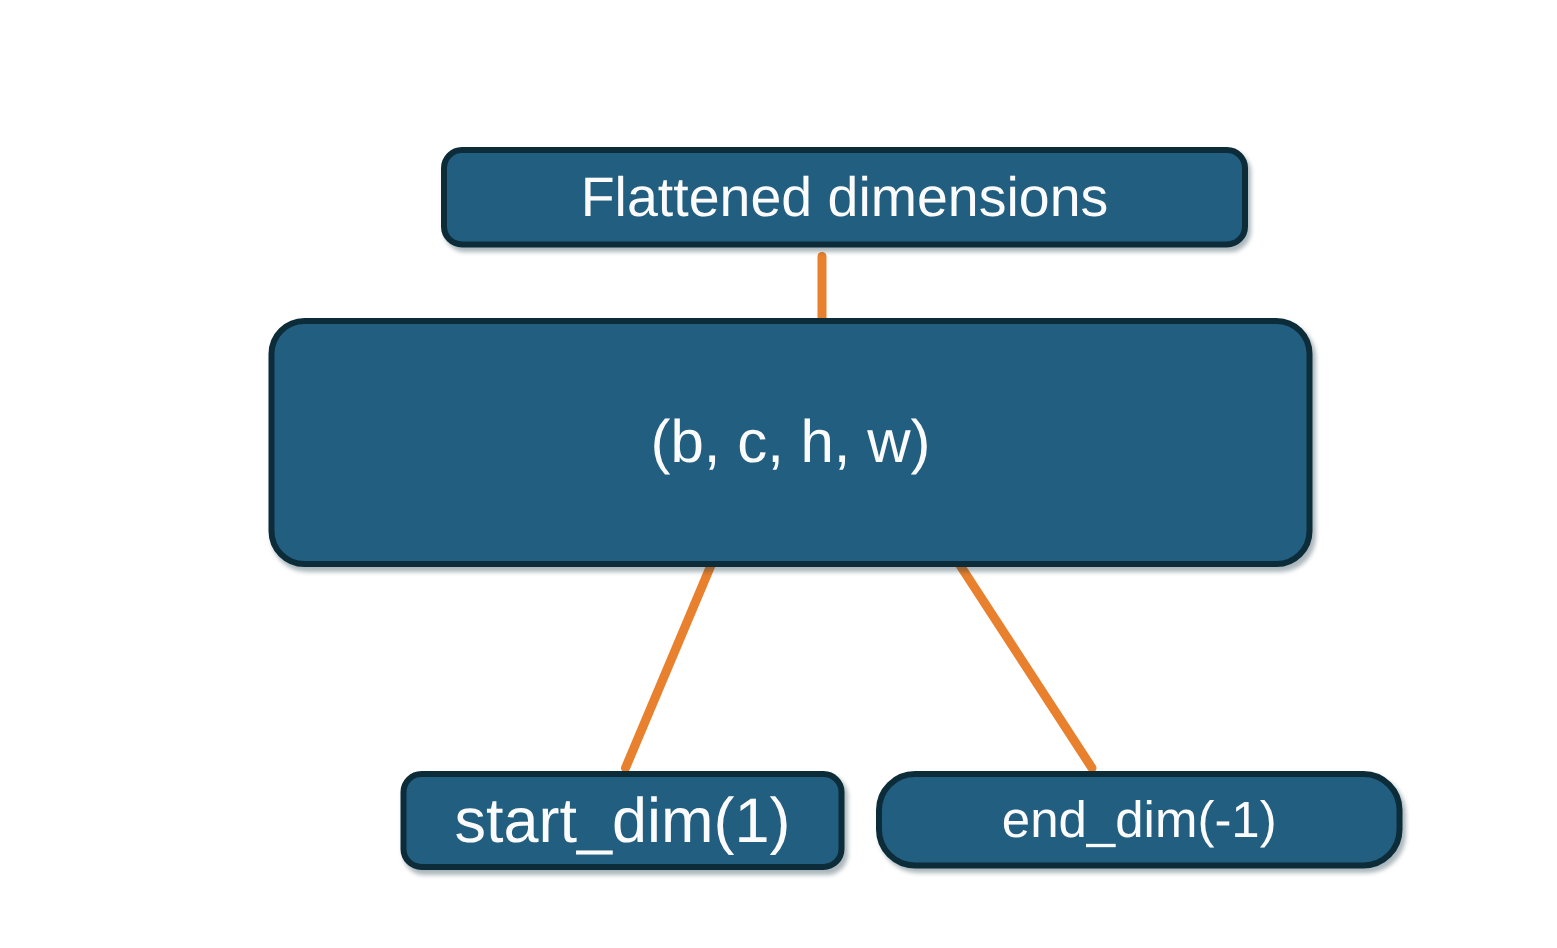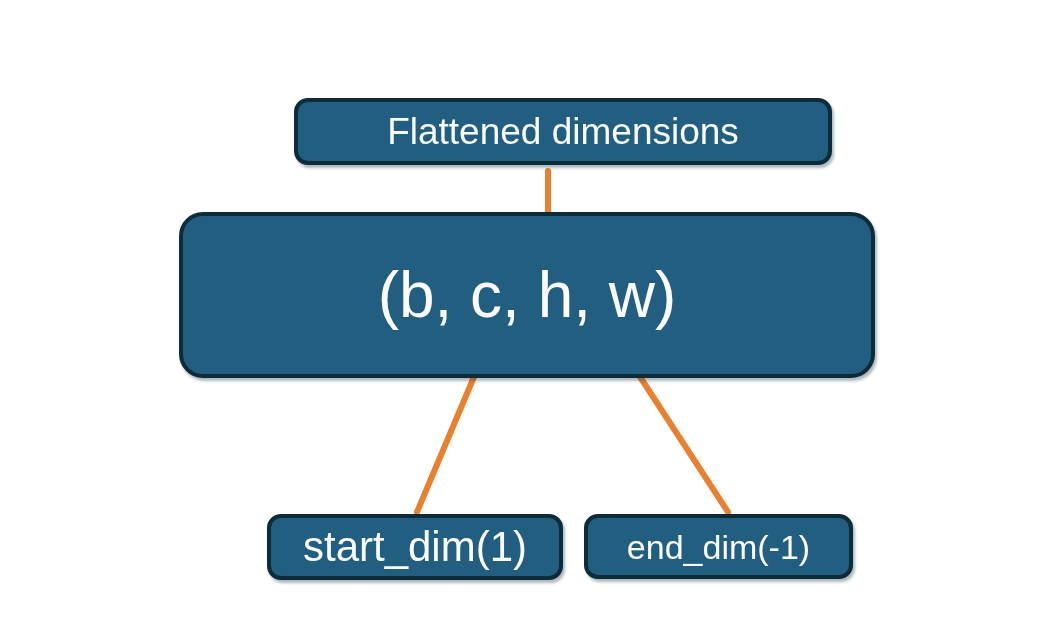--- a/index.html
+++ b/index.html
@@ -35,36 +35,36 @@
     height: 67px;
     border-radius: 14px;
     font-size: 37px;
   }
   .node-tensor {
     left: 179px;
     top: 212px;
     width: 696px;
     height: 166px;
     border-radius: 24px;
-    font-size: 64px;
+    font-size: 40px;
   }
   .node-start {
     left: 267px;
     top: 514px;
     width: 296px;
     height: 66px;
     border-radius: 14px;
     font-size: 42px;
   }
   .node-end {
     left: 584px;
     top: 514px;
-    width: 269px;
+    width: 351px;
     height: 65px;
-    border-radius: 14px;
+    border-radius: 26px;
     font-size: 34px;
   }
   .overlay {
     position: absolute;
     left: 0;
     top: 0;
     width: 1038px;
     height: 632px;
     pointer-events: none;
   }

